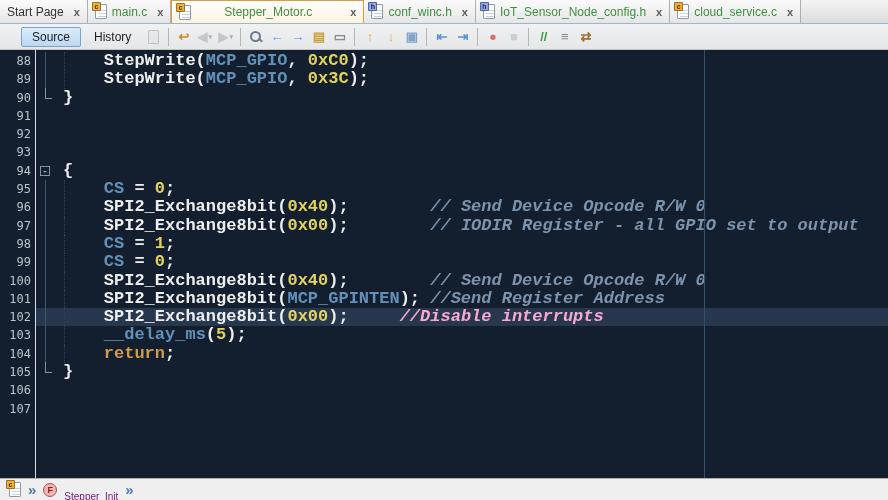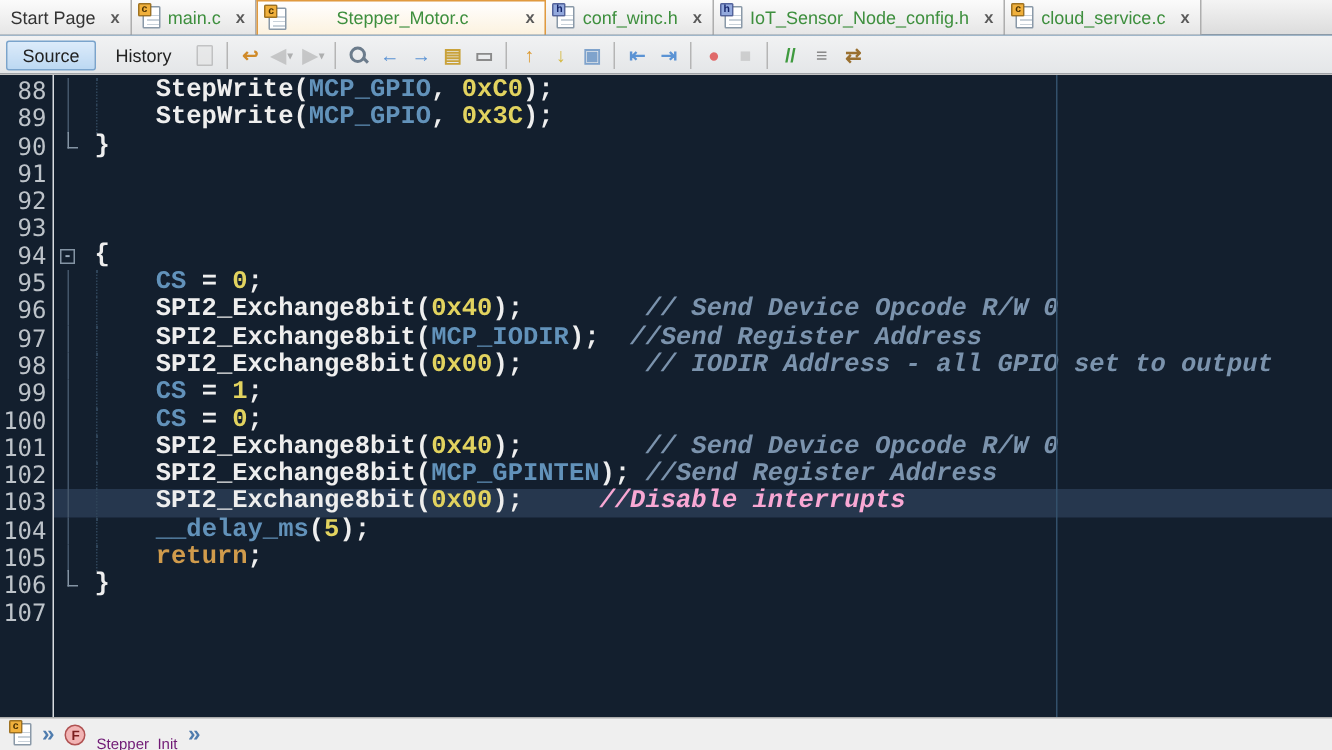--- a/index.html
+++ b/index.html
@@ -20,38 +20,38 @@
   
   .ficon{width:12px;height:15px;background:#fff;border:1px solid #8a99a8;border-radius:1px;position:relative;flex:none;
     background-image:repeating-linear-gradient(#fff 0 2px,#c9d2da 2px 3px);background-size:8px 12px;background-position:2px 3px;background-repeat:no-repeat;}
   .ficon .badge{position:absolute;top:-3px;left:-4px;width:9px;height:9px;border:1px solid rgba(60,40,0,.45);
     font-size:7px;font-weight:bold;display:flex;align-items:center;justify-content:center;border-radius:1px;}
   .badge.c{background:#f0b03c;color:#4a3000;}
   .badge.h{background:#93a9dd;color:#16266b;border-color:rgba(20,30,90,.5);}
 
   
   #toolbar{height:26px;background:linear-gradient(#f1f2f3,#e4e6e8);display:flex;align-items:center;
-    padding-left:3px;border-bottom:1px solid #c4c4c4;}
+    padding-left:20px;border-bottom:1px solid #c4c4c4;}
   .tb-btn{font-family:"Liberation Sans",sans-serif;font-size:12px;color:#222;padding:2px 10px;margin:0 1px;
     border:1px solid transparent;border-radius:2px;background:transparent;}
   .tb-btn.selected{background:linear-gradient(#dcebfa,#bcd8f2);border:1px solid #7aa4cc;}
   .tb-sep{width:1px;height:18px;background:#b5b5b5;margin:0 4px;flex:none;}
   .tool-icon{width:19px;height:20px;display:flex;align-items:center;justify-content:center;
     font-size:13px;font-weight:bold;margin:0 1px;position:relative;flex:none;}
   .tool-icon.disabled{opacity:.45;filter:grayscale(1);}
   .tool-icon .caret{font-size:7px;color:#666;margin-left:1px;}
   .ic-doc{width:11px;height:14px;background:#e3e3e3;border:1px solid #8f8f8f;border-radius:1px;}
   .ic-mag{position:relative;width:16px;height:16px;}
   .ic-mag::before{content:"";position:absolute;left:2px;top:2px;width:7px;height:7px;border:2px solid #6c7c8c;border-radius:50%;}
   .ic-mag::after{content:"";position:absolute;left:10px;top:10px;width:5px;height:2px;background:#6c7c8c;transform:rotate(45deg);}
 
   
   #editor{height:428px;display:flex;background:#131f2e;position:relative;overflow:hidden;}
   #gutter{width:36px;flex:none;border-right:1px solid #d8dce0;padding-top:2px;}
-  .lnum{height:18.3px;font-family:"DejaVu Sans Mono",monospace;font-size:16px;line-height:18.3px;
+  .lnum{height:18.3px;font-family:"DejaVu Sans Mono",monospace;font-size:12px;line-height:18.3px;
     color:#bdc3c9;text-align:right;padding-right:4px;}
   #codewrap{flex:1;position:relative;padding-top:2px;}
   #marginline{position:absolute;top:0;bottom:0;left:668px;width:1px;background:#33506b;pointer-events:none;z-index:3;}
   .crow{height:18.3px;display:flex;position:relative;}
   .crow.current{background:#26374e;}
   .fold{width:20px;flex:none;position:relative;}
   .fold.fline::before{content:"";position:absolute;left:9px;top:0;bottom:0;border-left:1px solid #44566a;}
   .fold.fend::before{content:"";position:absolute;left:9px;top:-1px;height:10px;width:6px;
     border-left:1px solid #8494a4;border-bottom:1px solid #8494a4;}
   .fold .fbox{position:absolute;left:4px;top:4px;width:10px;height:10px;border:1px solid #8494a4;
@@ -244,25 +244,21 @@
         <div class="crow">
           <span class="fold fline"></span>
           <pre class="ltext"><span class="gl"></span><span style="color: rgb(238, 238, 238);">    </span><span style="color: rgb(98, 146, 186);">CS</span><span style="color: rgb(238, 238, 238);"> = </span><span style="color: rgb(226, 211, 95);">0</span><span style="color: rgb(238, 238, 238);">;</span></pre>
         </div>
         <div class="crow">
           <span class="fold fline"></span>
           <pre class="ltext"><span class="gl"></span><span style="color: rgb(238, 238, 238);">    SPI2_Exchange8bit(</span><span style="color: rgb(226, 211, 95);">0x40</span><span style="color: rgb(238, 238, 238);">);        </span><span class="tok-comment" style="color: rgb(123, 147, 173);">// Send Device Opcode R/W 0</span></pre>
         </div>
         <div class="crow">
           <span class="fold fline"></span>
-          <pre class="ltext"><span class="gl"></span><span style="color: rgb(238, 238, 238);">    SPI2_Exchange8bit(</span><span style="color: rgb(98, 146, 186);">MCP_IODIR</span><span style="color: rgb(238, 238, 238);">);  </span><span class="tok-comment" style="color: rgb(123, 147, 173);">//Send Register Address</span></pre>
-        </div>
-        <div class="crow">
-          <span class="fold fline"></span>
-          <pre class="ltext"><span class="gl"></span><span style="color: rgb(238, 238, 238);">    SPI2_Exchange8bit(</span><span style="color: rgb(226, 211, 95);">0x00</span><span style="color: rgb(238, 238, 238);">);        </span><span class="tok-comment" style="color: rgb(123, 147, 173);">// IODIR Address - all GPIO set to output</span></pre>
+          <pre class="ltext"><span class="gl"></span><span style="color: rgb(238, 238, 238);">    SPI2_Exchange8bit(</span><span style="color: rgb(226, 211, 95);">0x00</span><span style="color: rgb(238, 238, 238);">);        </span><span class="tok-comment" style="color: rgb(123, 147, 173);">// IODIR Register - all GPIO set to output</span></pre>
         </div>
         <div class="crow">
           <span class="fold fline"></span>
           <pre class="ltext"><span class="gl"></span><span style="color: rgb(238, 238, 238);">    </span><span style="color: rgb(98, 146, 186);">CS</span><span style="color: rgb(238, 238, 238);"> = </span><span style="color: rgb(226, 211, 95);">1</span><span style="color: rgb(238, 238, 238);">;</span></pre>
         </div>
         <div class="crow">
           <span class="fold fline"></span>
           <pre class="ltext"><span class="gl"></span><span style="color: rgb(238, 238, 238);">    </span><span style="color: rgb(98, 146, 186);">CS</span><span style="color: rgb(238, 238, 238);"> = </span><span style="color: rgb(226, 211, 95);">0</span><span style="color: rgb(238, 238, 238);">;</span></pre>
         </div>
         <div class="crow">

